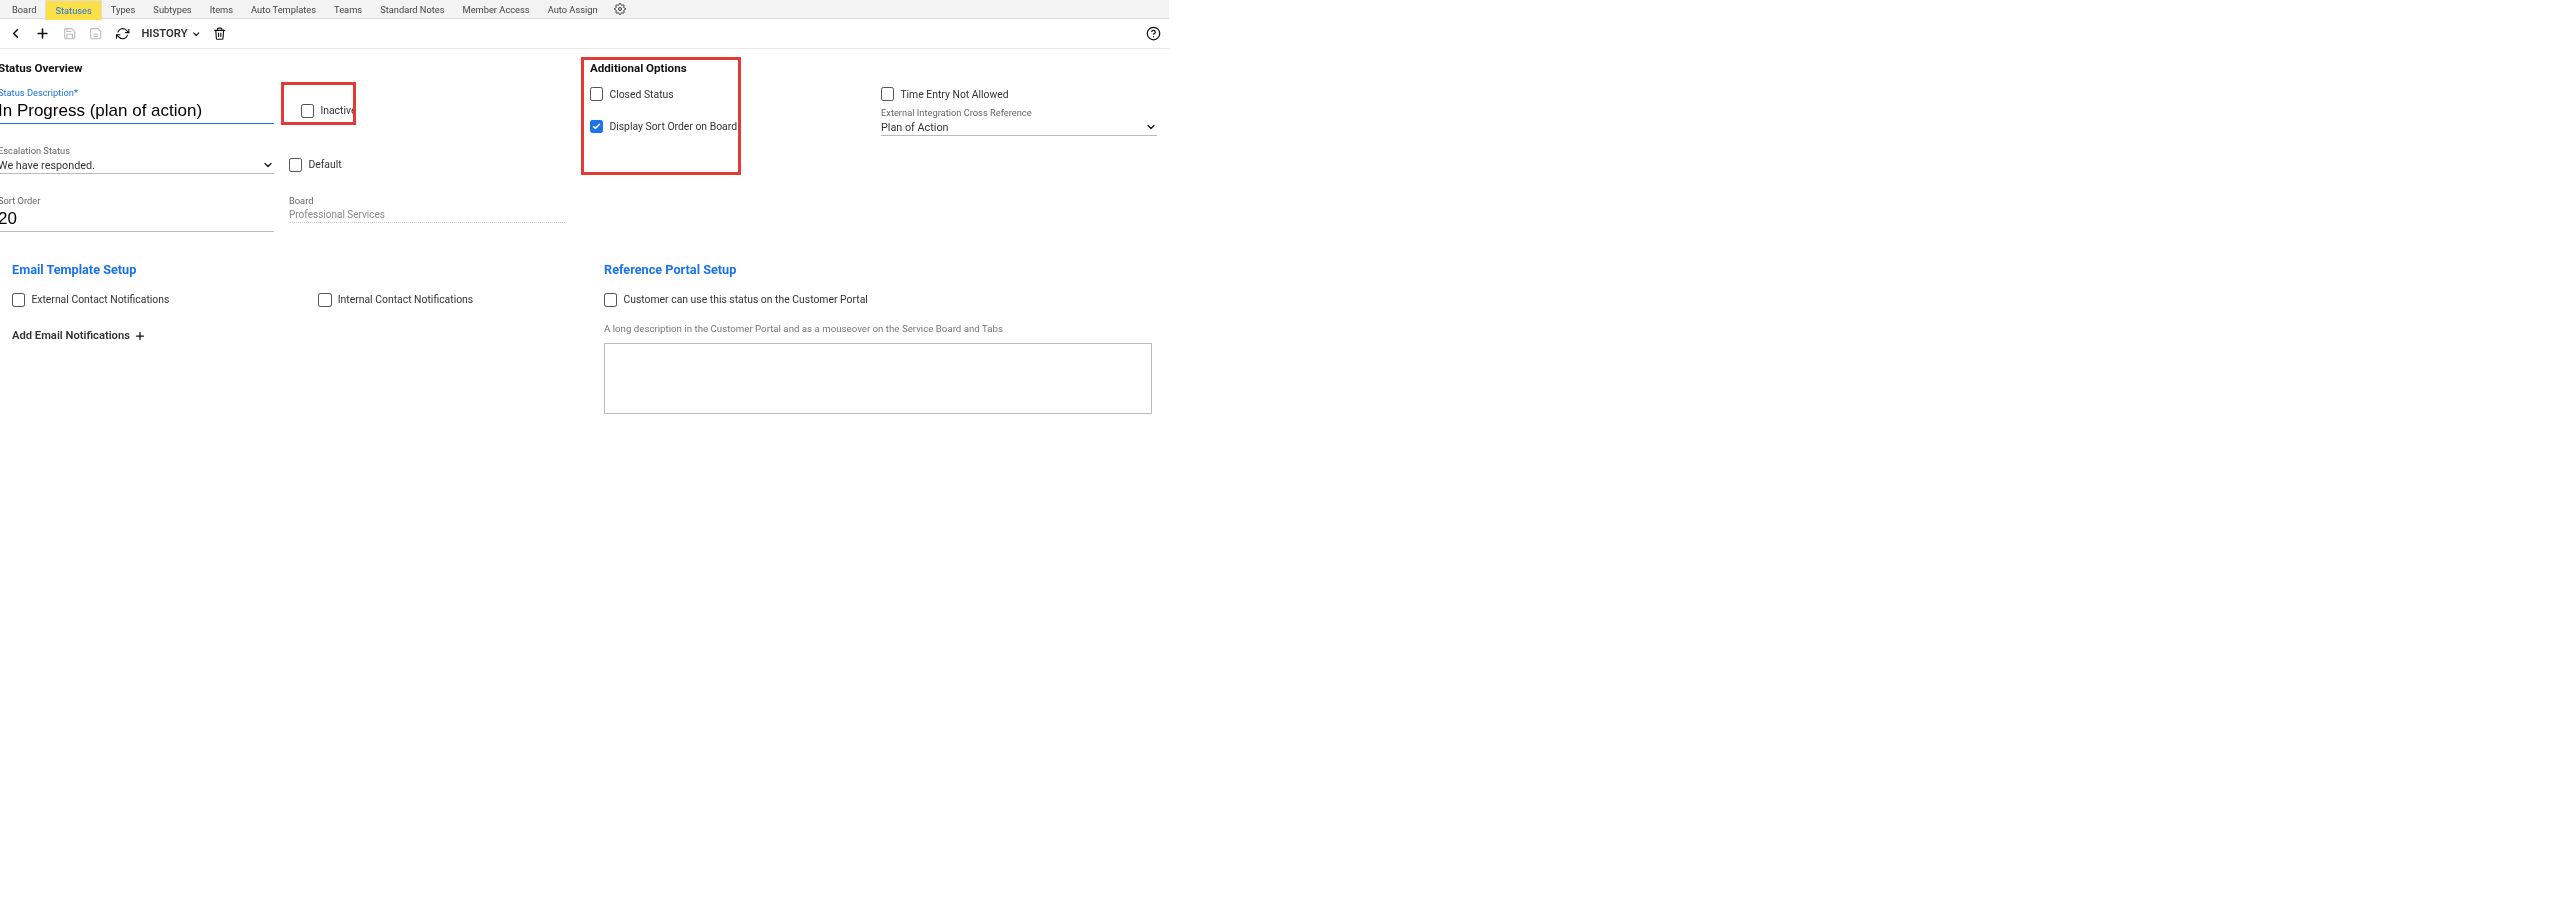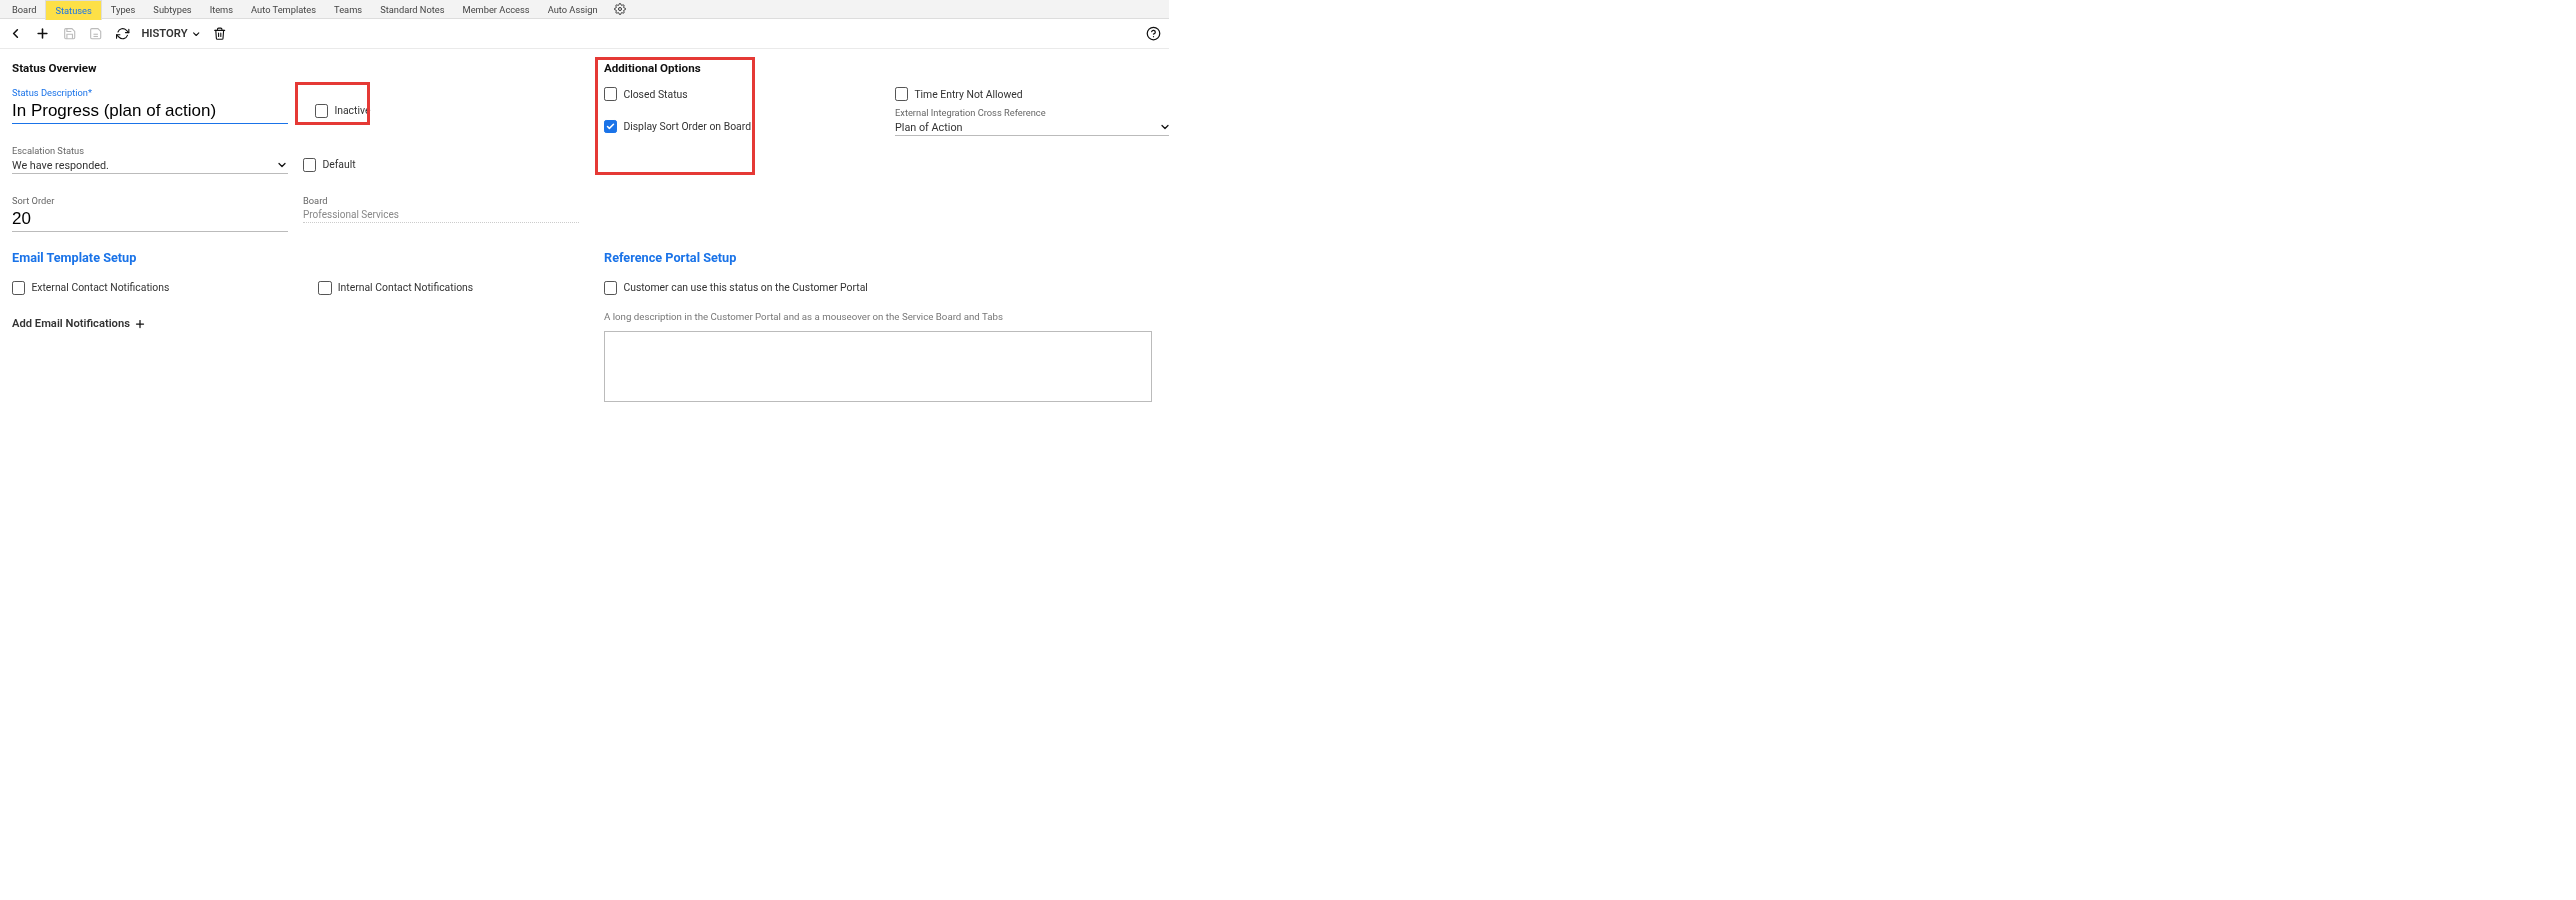--- a/index.html
+++ b/index.html
@@ -257,21 +257,21 @@
         <circle cx="12" cy="12" r="10"></circle>
         <path d="M9.09 9a3 3 0 0 1 5.83 1c0 2-3 3-3 3"></path>
         <line x1="12" y1="17" x2="12" y2="17"></line>
       </svg>
   </div>
 </div>
 
 <div class="main" style="position:relative;">
 
 
-  <div class="row" style="margin-bottom:18px;">
+  <div class="row" style="margin-bottom:30px;justify-content:flex-end;">
 
     <div class="col-left" style="position:relative;">
       <div class="subheading">Status Overview</div>
 
       <div class="form-grid">
 
         <div class="field focused">
           <label>Status Description*</label>
           <input class="text-input" value="In Progress (plan of action)" style="">
         </div>

